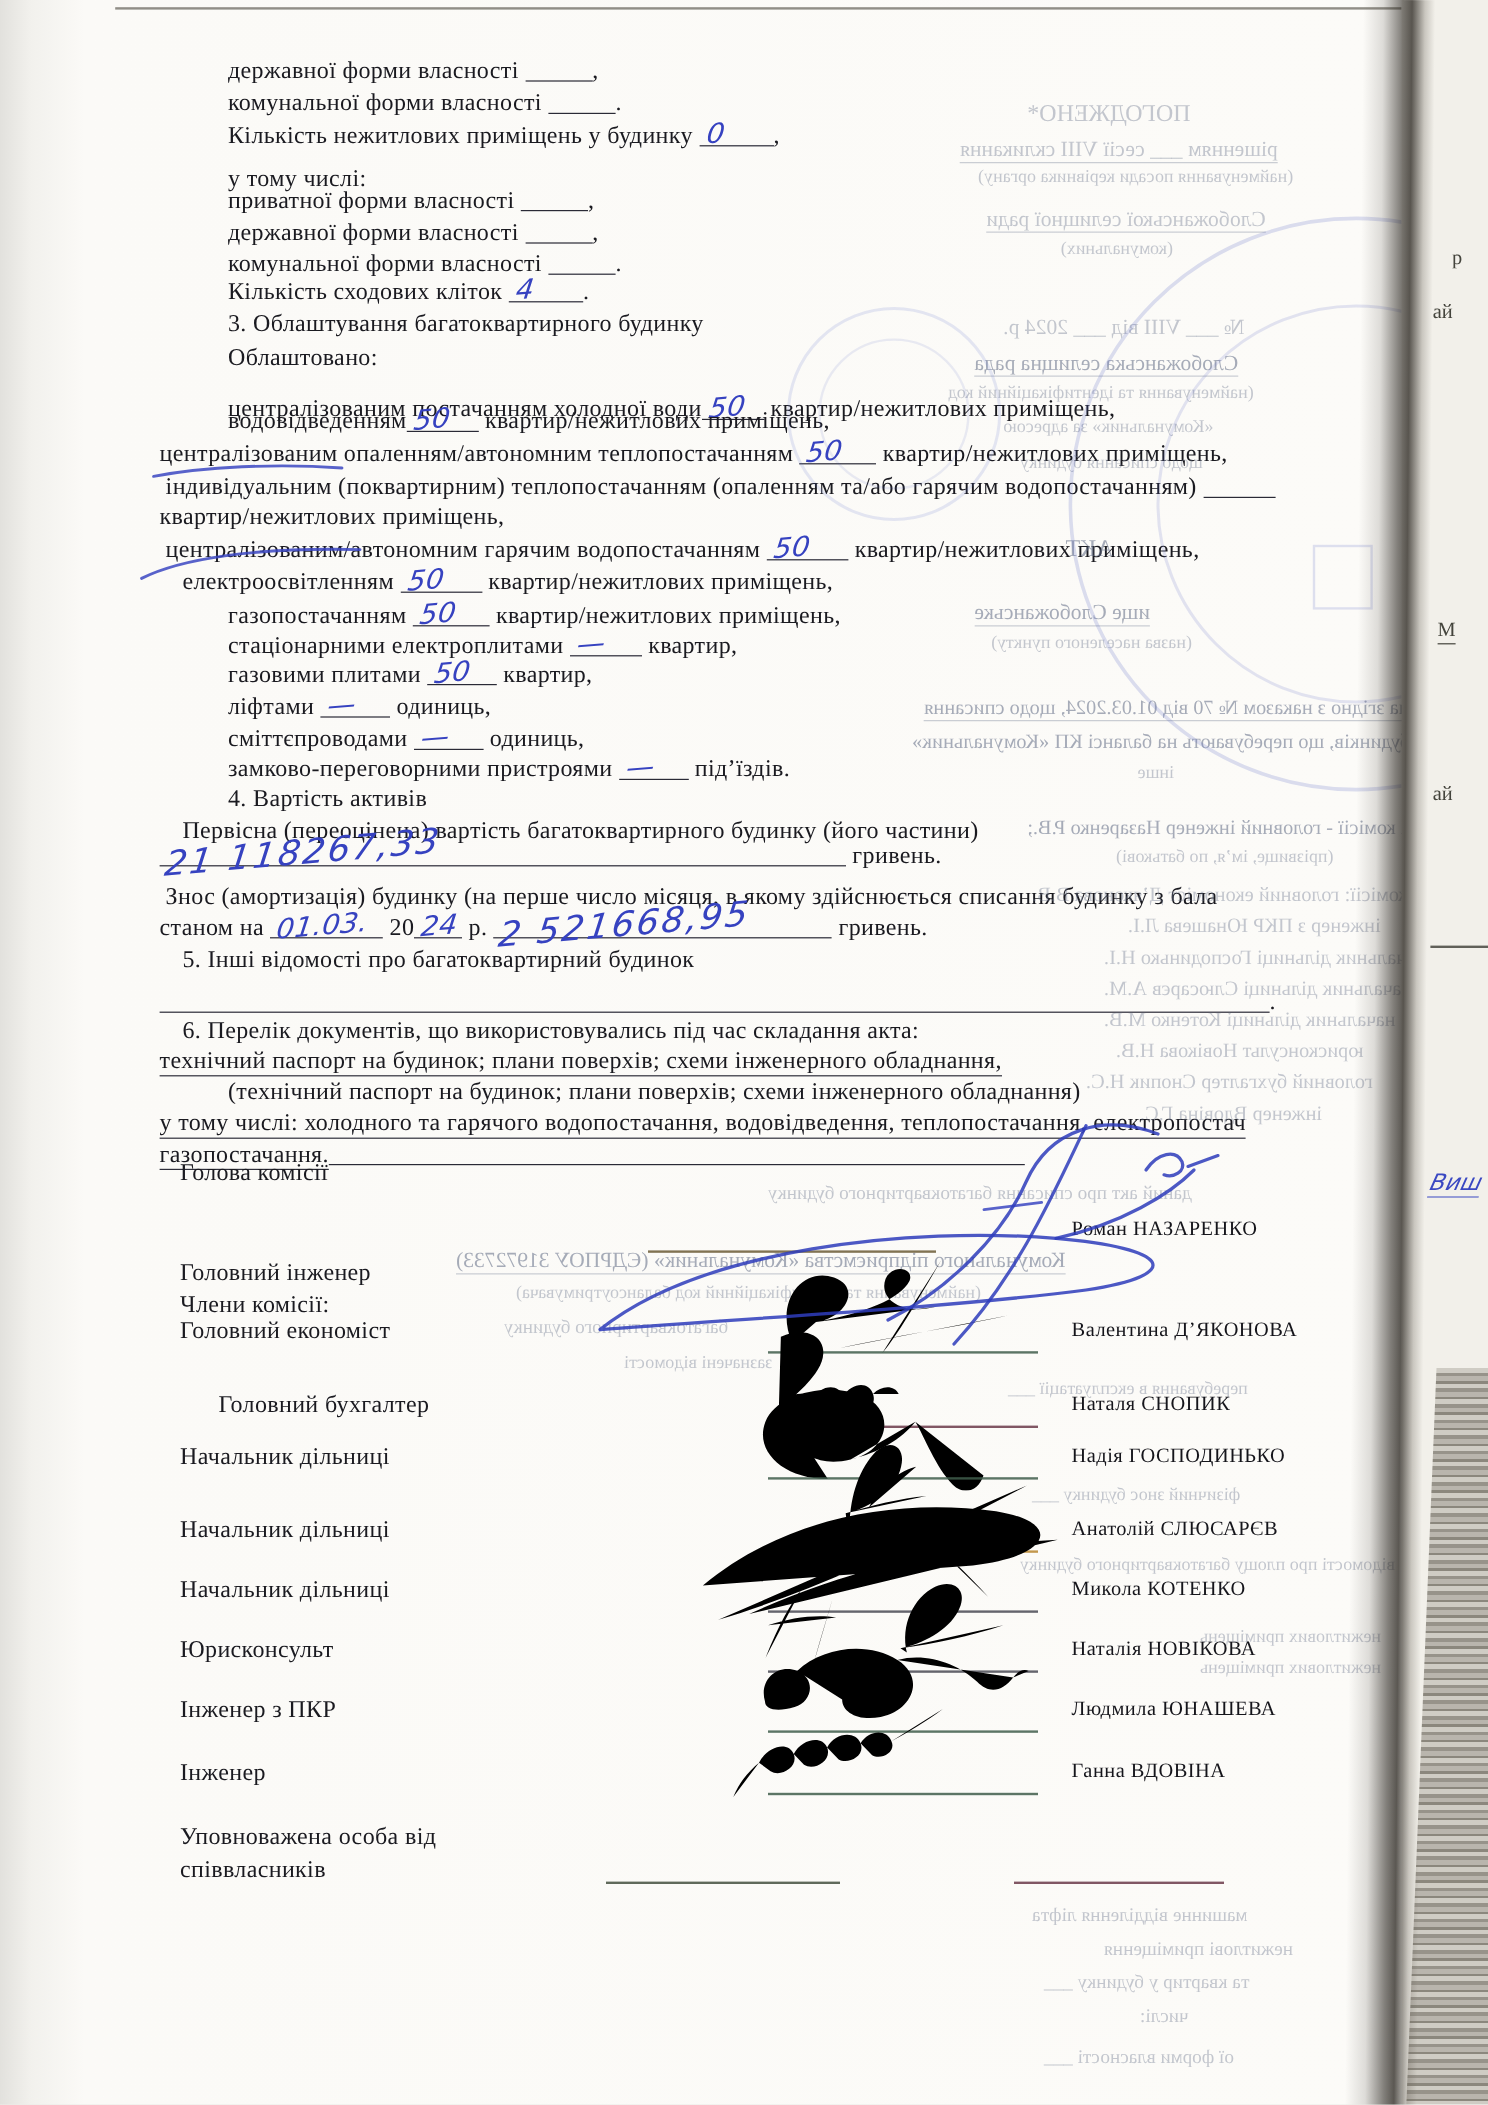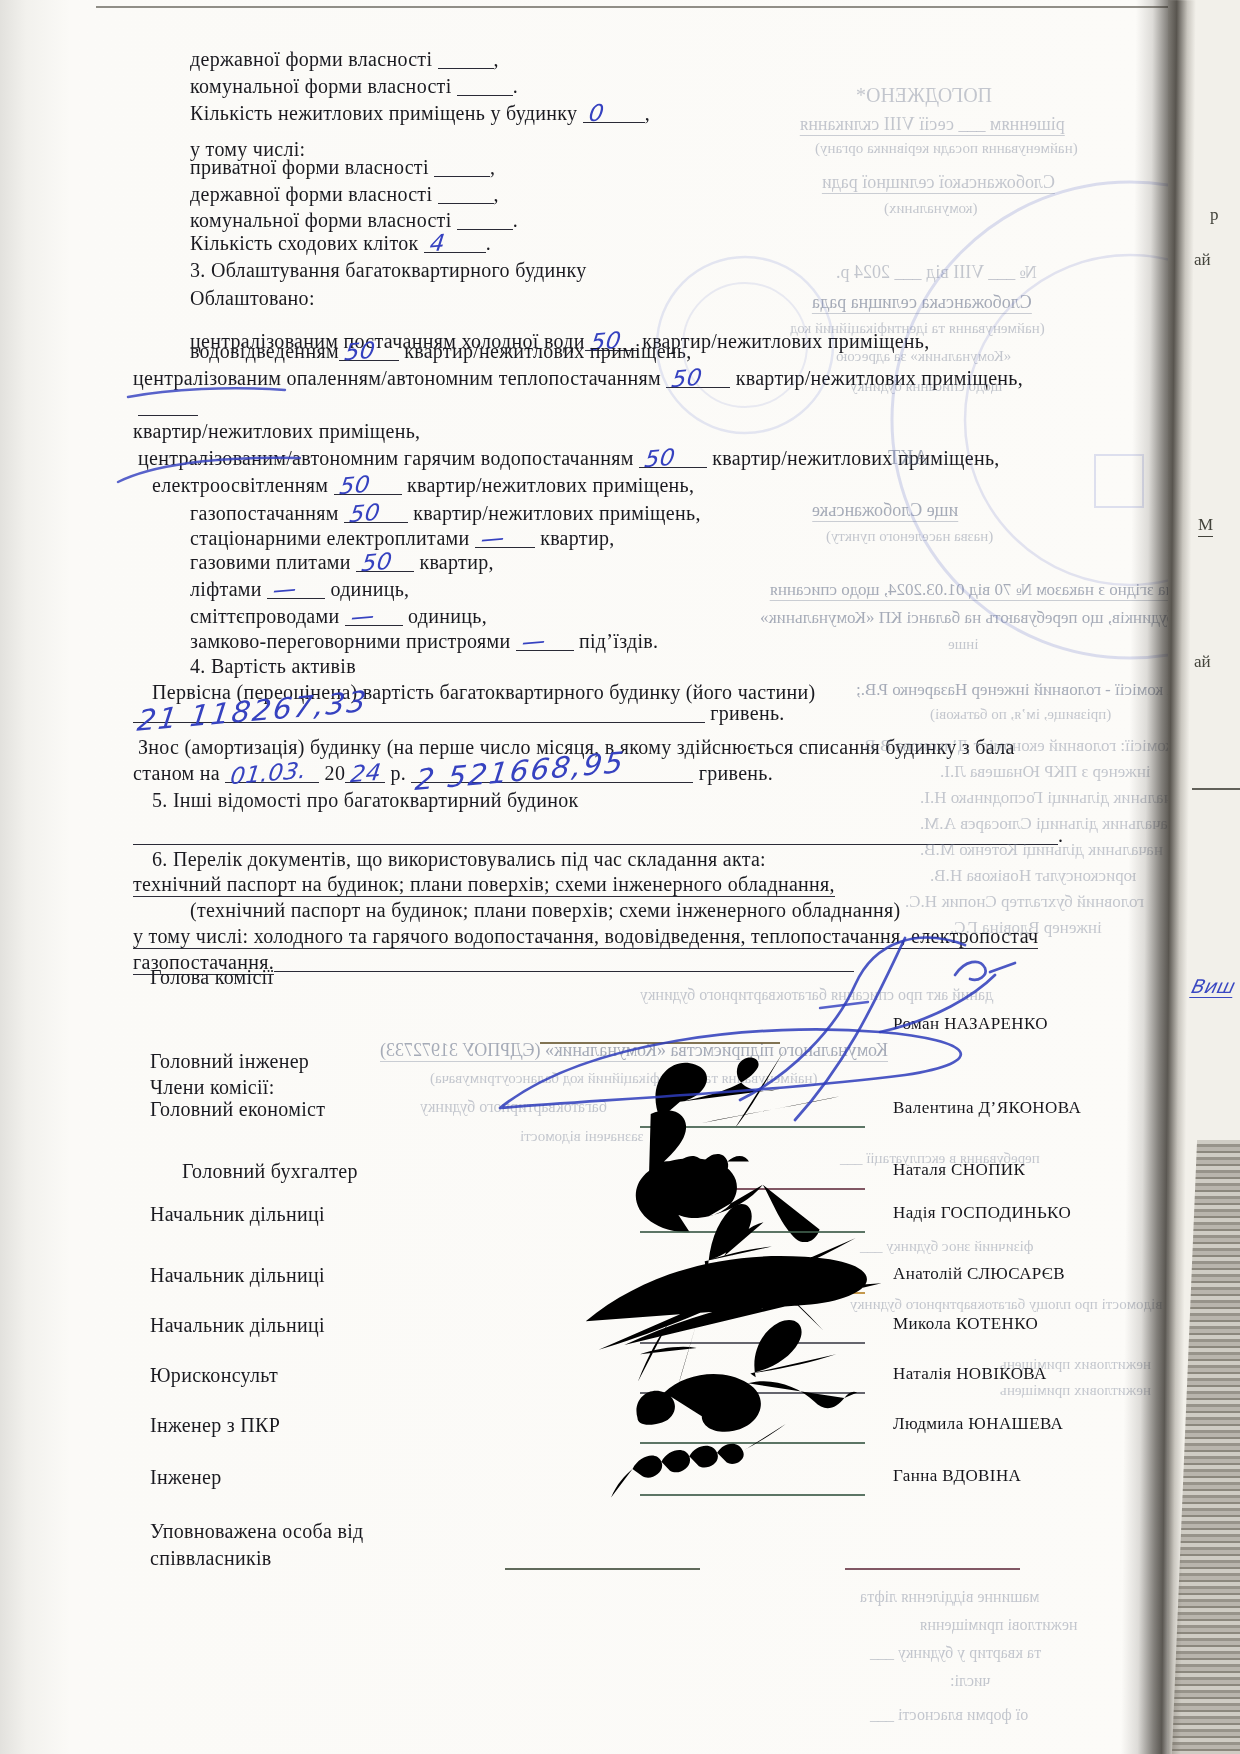--- a/index.html
+++ b/index.html
@@ -56,21 +56,21 @@
         <div class="line" style="left: 190px; top: 138px;"><span>у тому числі:</span></div>
         <div class="line" style="left: 190px; top: 156px;"><span>приватної форми власності </span><span class="blank" style="width: 56px;"></span><span>,</span></div>
         <div class="line" style="left: 190px; top: 183px;"><span>державної форми власності </span><span class="blank" style="width: 56px;"></span><span>,</span></div>
         <div class="line" style="left: 190px; top: 209px;"><span>комунальної форми власності </span><span class="blank" style="width: 56px;"></span><span>.</span></div>
         <div class="line" style="left: 190px; top: 232px;"><span>Кількість сходових кліток </span><span class="blank" style="width: 62px;"><span class="hand">4</span></span><span>.</span></div>
         <div class="line" style="left: 190px; top: 259px;"><span>3. Облаштування багатоквартирного будинку</span></div>
         <div class="line" style="left: 190px; top: 287px;"><span>Облаштовано:</span></div>
         <div class="line" style="left: 190px; top: 330px;"><span>централізованим постачанням холодної води</span><span class="blank" style="width: 52px;"><span class="hand">50</span></span><span> квартир/нежитлових приміщень,</span></div>
         <div class="line" style="left: 190px; top: 340px;"><span>водовідведенням</span><span class="blank" style="width: 60px;"><span class="hand">50</span></span><span> квартир/нежитлових приміщень,</span></div>
         <div class="line" style="left: 133px; top: 367px;"><span>централізованим опаленням/автономним теплопостачанням </span><span class="blank" style="width: 64px;"><span class="hand">50</span></span><span> квартир/нежитлових приміщень,</span></div>
-        <div class="line" style="left: 138px; top: 395px;"><span class="blank" style="width: 60px;"></span></div>
+        <div class="line" style="left: 138px; top: 395px;"><span>індивідуальним (поквартирним) теплопостачанням (опаленням та/або гарячим водопостачанням) </span><span class="blank" style="width: 60px;"></span></div>
         <div class="line" style="left: 133px; top: 420px;"><span>квартир/нежитлових приміщень,</span></div>
         <div class="line" style="left: 138px; top: 447px;"><span>централізованим/автономним гарячим водопостачанням </span><span class="blank" style="width: 68px;"><span class="hand">50</span></span><span> квартир/нежитлових приміщень,</span></div>
         <div class="line" style="left: 152px; top: 474px;"><span>електроосвітленням </span><span class="blank" style="width: 68px;"><span class="hand">50</span></span><span> квартир/нежитлових приміщень,</span></div>
         <div class="line" style="left: 190px; top: 502px;"><span>газопостачанням </span><span class="blank" style="width: 64px;"><span class="hand">50</span></span><span> квартир/нежитлових приміщень,</span></div>
         <div class="line" style="left: 190px; top: 527px;"><span>стаціонарними електроплитами </span><span class="blank" style="width: 60px;"><span class="hand">—</span></span><span> квартир,</span></div>
         <div class="line" style="left: 190px; top: 551px;"><span>газовими плитами </span><span class="blank" style="width: 58px;"><span class="hand">50</span></span><span> квартир,</span></div>
         <div class="line" style="left: 190px; top: 578px;"><span>ліфтами </span><span class="blank" style="width: 58px;"><span class="hand">—</span></span><span> одиниць,</span></div>
         <div class="line" style="left: 190px; top: 605px;"><span>сміттєпроводами </span><span class="blank" style="width: 58px;"><span class="hand">—</span></span><span> одиниць,</span></div>
         <div class="line" style="left: 190px; top: 630px;"><span>замково-переговорними пристроями </span><span class="blank" style="width: 58px;"><span class="hand">—</span></span><span> під’їздів.</span></div>
         <div class="line" style="left: 190px; top: 655px;"><span>4. Вартість активів</span></div>

